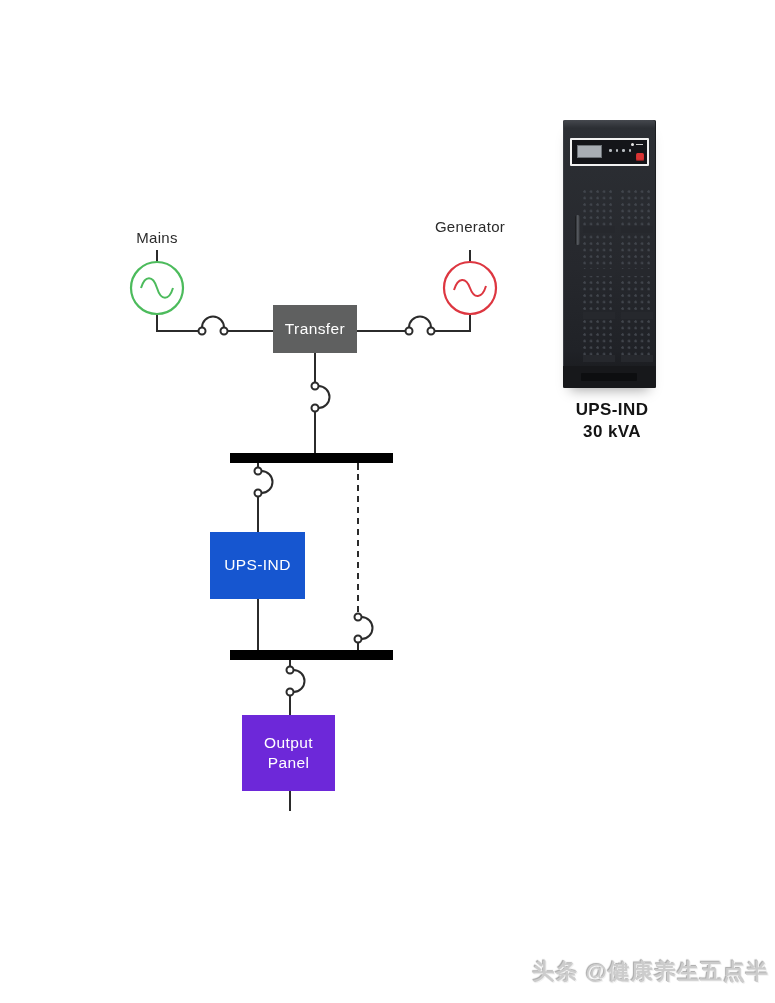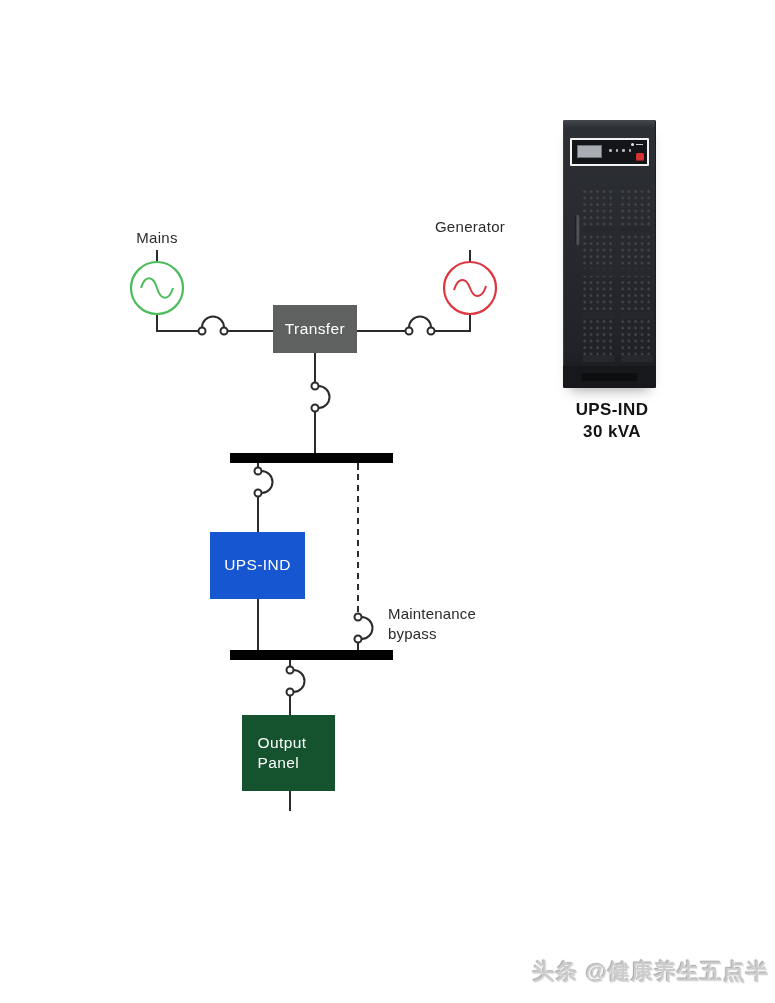--- a/index.html
+++ b/index.html
@@ -15,26 +15,26 @@
   .abs { position: absolute; }
   svg.diagram-svg { position: absolute; left: 0; top: 0; pointer-events: none; }
 
   
   .src-label {
     width: 110px; text-align: center;
     font-size: 15px; color: #2b2b2b; letter-spacing: 0.3px;
   }
   .node-box {
     display: flex; align-items: center; justify-content: center;
-    color: #ffffff; font-size: 15.5px; 
+    color: #ffffff; font-size: 15.5px; text-align: center;
     letter-spacing: 0.4px; line-height: 1.3;
   }
   .transfer-box  { left: 273px; top: 305px; width: 84px;  height: 48px; background: #5f6060; }
   .ups-box       { left: 210px; top: 532px; width: 95px;  height: 67px; background: #1656d0; }
-  .output-box    { left: 242px; top: 715px; width: 93px;  height: 76px; background: #14532d; }
+  .output-box    { left: 242px; top: 715px; width: 93px;  height: 76px; background: #6d28d9; }
   .output-box span { display: inline-block; width: 62px; }
   .load-box      { left: 240px; top: 811px; width: 97px;  height: 79px; background: #44c04f; }
   .maint-label   {
     left: 388px; top: 604px; width: 104px;
     font-size: 15px; color: #2b2b2b; line-height: 1.35; letter-spacing: 0.2px;
   }
 
   
   .cabinet {
     left: 563px; top: 120px; width: 93px; height: 268px;
@@ -172,21 +172,20 @@
   </svg>
 
   <div class="abs src-label" style="left:102px; top:229px;">Mains</div>
 
   <div class="abs src-label" style="left:415px; top:218px;">Generator</div>
 
   <div class="abs node-box transfer-box">Transfer</div>
 
   <div class="abs node-box ups-box">UPS-IND</div>
 
-  <div class="abs maint-label">Maintenance bypass</div>
 
   <div class="abs node-box output-box">
     <span>Output Panel</span>
   </div>
 
 
   <div class="abs cabinet">
     <div class="cab-panel">
       <div class="cab-lcd"></div>
       <div class="cab-leds">

